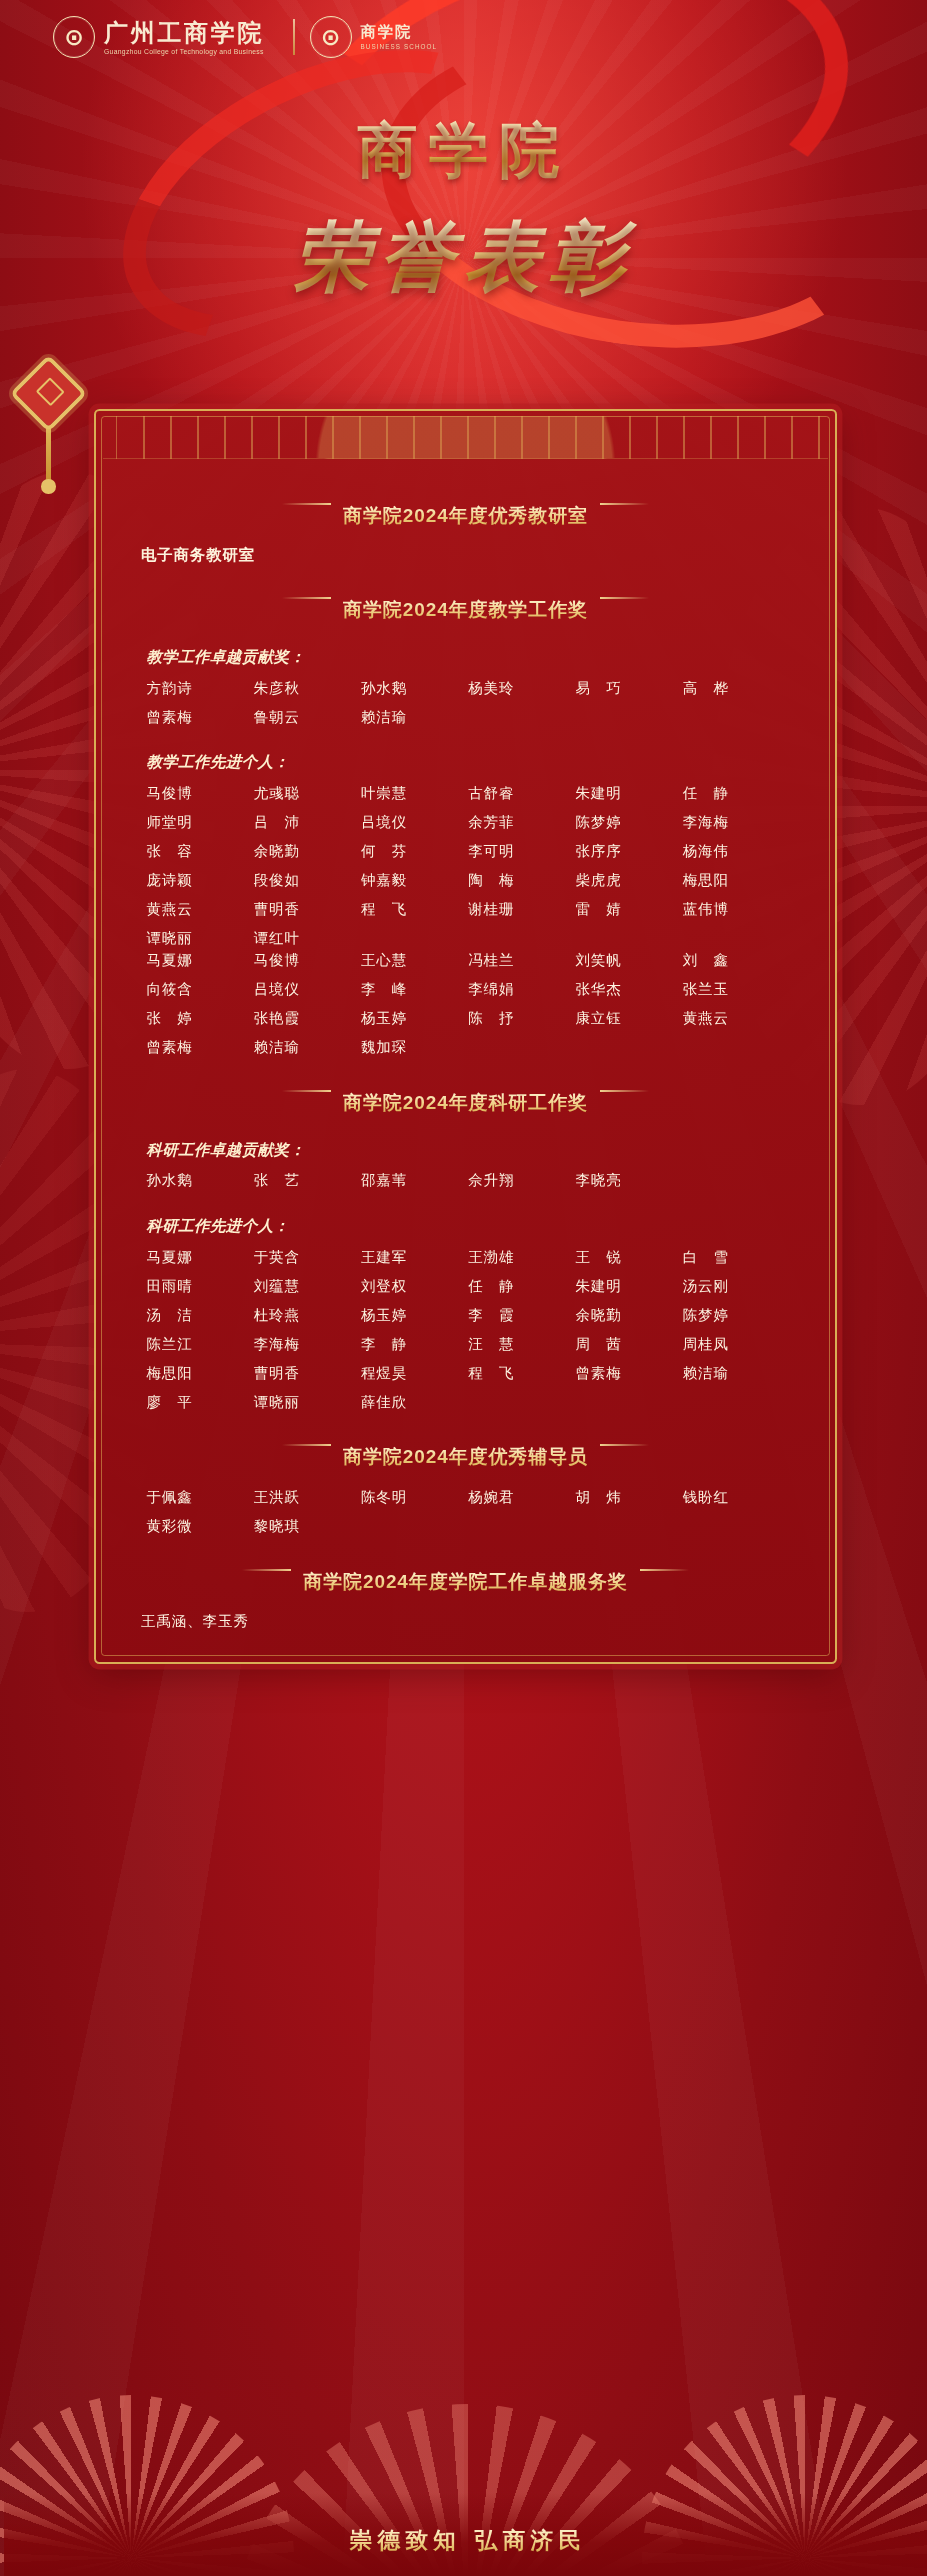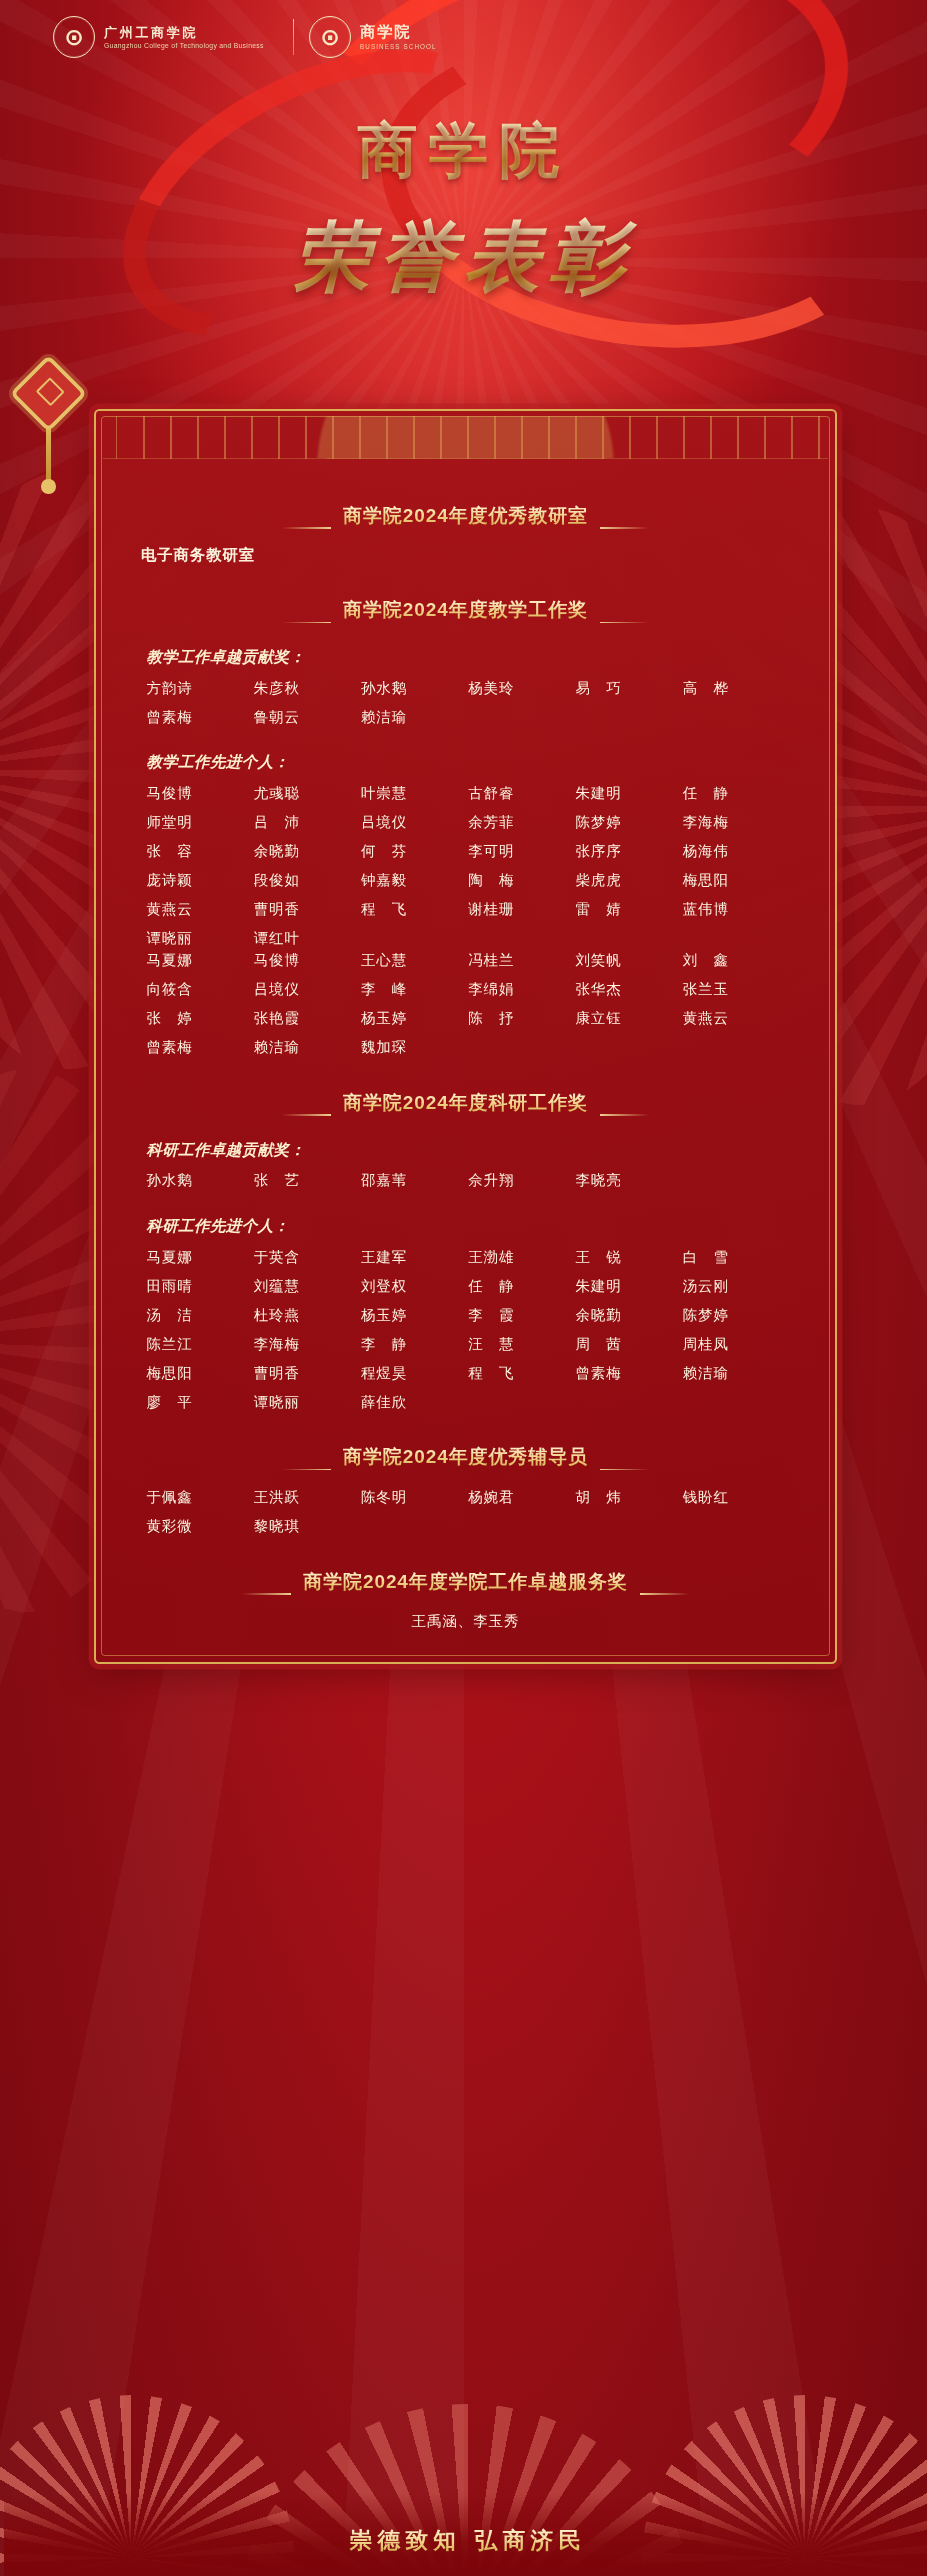--- a/index.html
+++ b/index.html
@@ -69,21 +69,21 @@
   }
   .logo-block{display:flex;align-items:center;gap:9px;padding-right:14.5px;}
   .logo-divider{width:1.8px;height:36px;background:linear-gradient(#f6e3b6,#c9a243);opacity:.8;margin:0 14.5px;}
   .seal{
     width:40px;height:40px;border-radius:50%;
     border:1.8px solid #f4e2b2;
     display:flex;align-items:center;justify-content:center;
     color:#f7e9c3;font-size:23.5px;font-weight:bold;
     box-shadow:0 0 0 0.9px rgba(255,255,255,.15) inset;
   }
-  .logo-text .cn{font-size:13px;font-weight:bold;color:#f8ead0;letter-spacing:2.7px;line-height:1.1;}
+  .logo-text .cn{font-size:24px;font-weight:bold;color:#f8ead0;letter-spacing:2.7px;line-height:1.1;}
   .logo-text .en{font-size:6.8px;color:#edd7ae;letter-spacing:0.3px;margin-top:1.8px;}
   .logo-text .cn.small{font-size:15.4px;letter-spacing:1.8px;}
   .logo-text .en.small{font-size:6.3px;letter-spacing:1.1px;}
 
   .title-main{
     position:absolute;top:111px;left:0;width:100%;text-align:center;
     font-size:60px;font-weight:bold;letter-spacing:11px;
     font-family:"DejaVu Serif","Liberation Serif",serif;
     background:linear-gradient(180deg,#fff6d8 0%,#f3d88a 38%,#d9a93f 62%,#f7e7bb 100%);
     -webkit-background-clip:text;background-clip:text;color:transparent;
@@ -139,21 +139,21 @@
         rgba(224,180,90,.55) 12.7px, rgba(224,180,90,.55) 14.5px,
         rgba(224,180,90,.0) 14.5px, rgba(224,180,90,.0) 27px),
       radial-gradient(circle at 50% 120%, rgba(226,180,92,.35) 0 40%, rgba(0,0,0,0) 41%);
     border-bottom:0.9px solid rgba(221,174,85,.35);
     opacity:.85;
   }
   .panel-inner{padding:12.7px 45px 31px;}
 
   
   .sec-title{
-    display:flex;align-items:flex-end;justify-content:center;gap:12px;
+    display:flex;align-items:flex-start;justify-content:center;gap:12px;
     margin:31px 0 16.3px;
   }
   .sec-title .line{
     width:49px;height:1.8px;background:linear-gradient(90deg,rgba(246,221,149,0),#f0d38f);
   }
   .sec-title .line.r{background:linear-gradient(90deg,#f0d38f,rgba(246,221,149,0));}
   .sec-title .txt{
     font-size:19px;font-weight:bold;letter-spacing:0.9px;
     background:linear-gradient(180deg,#fff6da,#efcf84 55%,#d4a645);
     -webkit-background-clip:text;background-clip:text;color:transparent;
@@ -169,21 +169,21 @@
   }
   .names{
     display:grid;grid-template-columns:repeat(6,1fr);
     row-gap:10px;column-gap:0;
     font-size:14.5px;color:#fdf4e2;letter-spacing:0.9px;
     padding:1.8px 0 1.8px 5.4px;
   }
   .names span{text-align:left;white-space:nowrap;}
   .names.five span{text-align:left;}
   .final-names{
-    text-align:center;font-size:14.5px;color:#fdf4e2;letter-spacing:0.9px;margin-top:11px;
+    text-align:left;font-size:14.5px;color:#fdf4e2;letter-spacing:0.9px;margin-top:11px;
   }
 
   
   .footer{
     position:absolute;left:4px;bottom:0;width:100%;height:208px;z-index:7;pointer-events:none;
   }
   .footer .fan{
     position:absolute;bottom:-145px;width:326px;height:326px;border-radius:50%;
     background:repeating-conic-gradient(from 180deg at 50% 50%,
       rgba(255,150,130,.5) 0deg 4deg, rgba(190,25,25,.0) 4deg 11deg);

